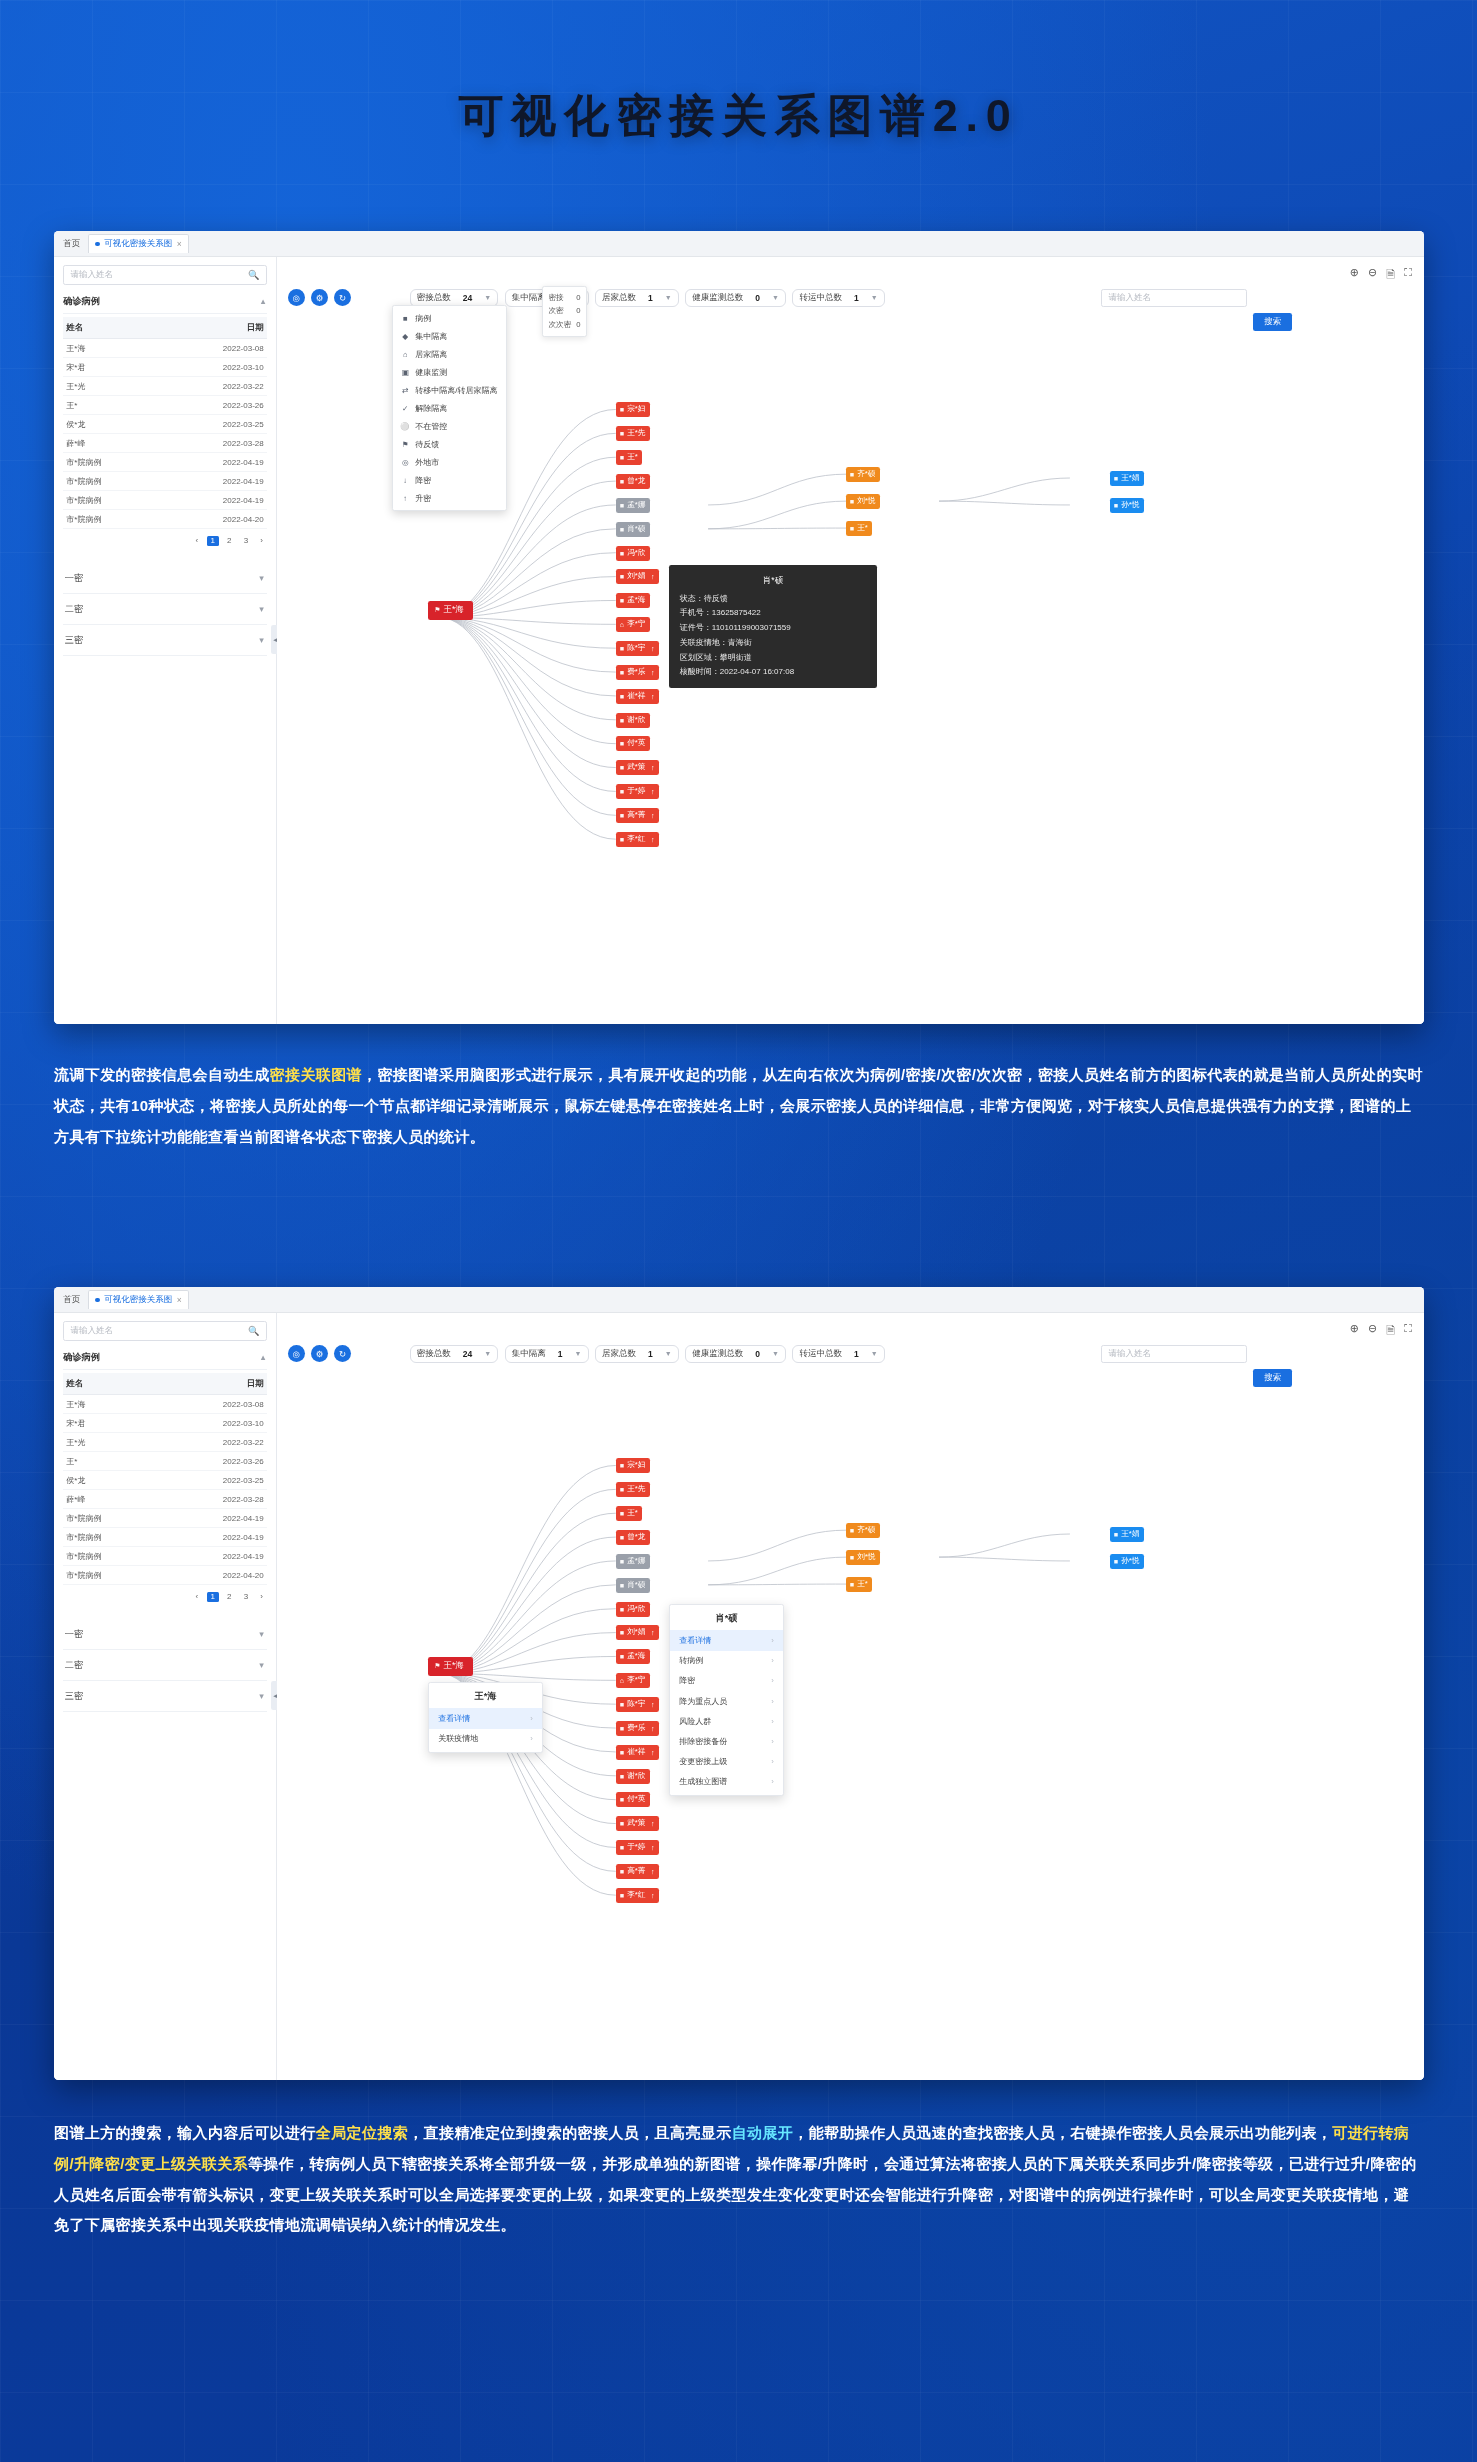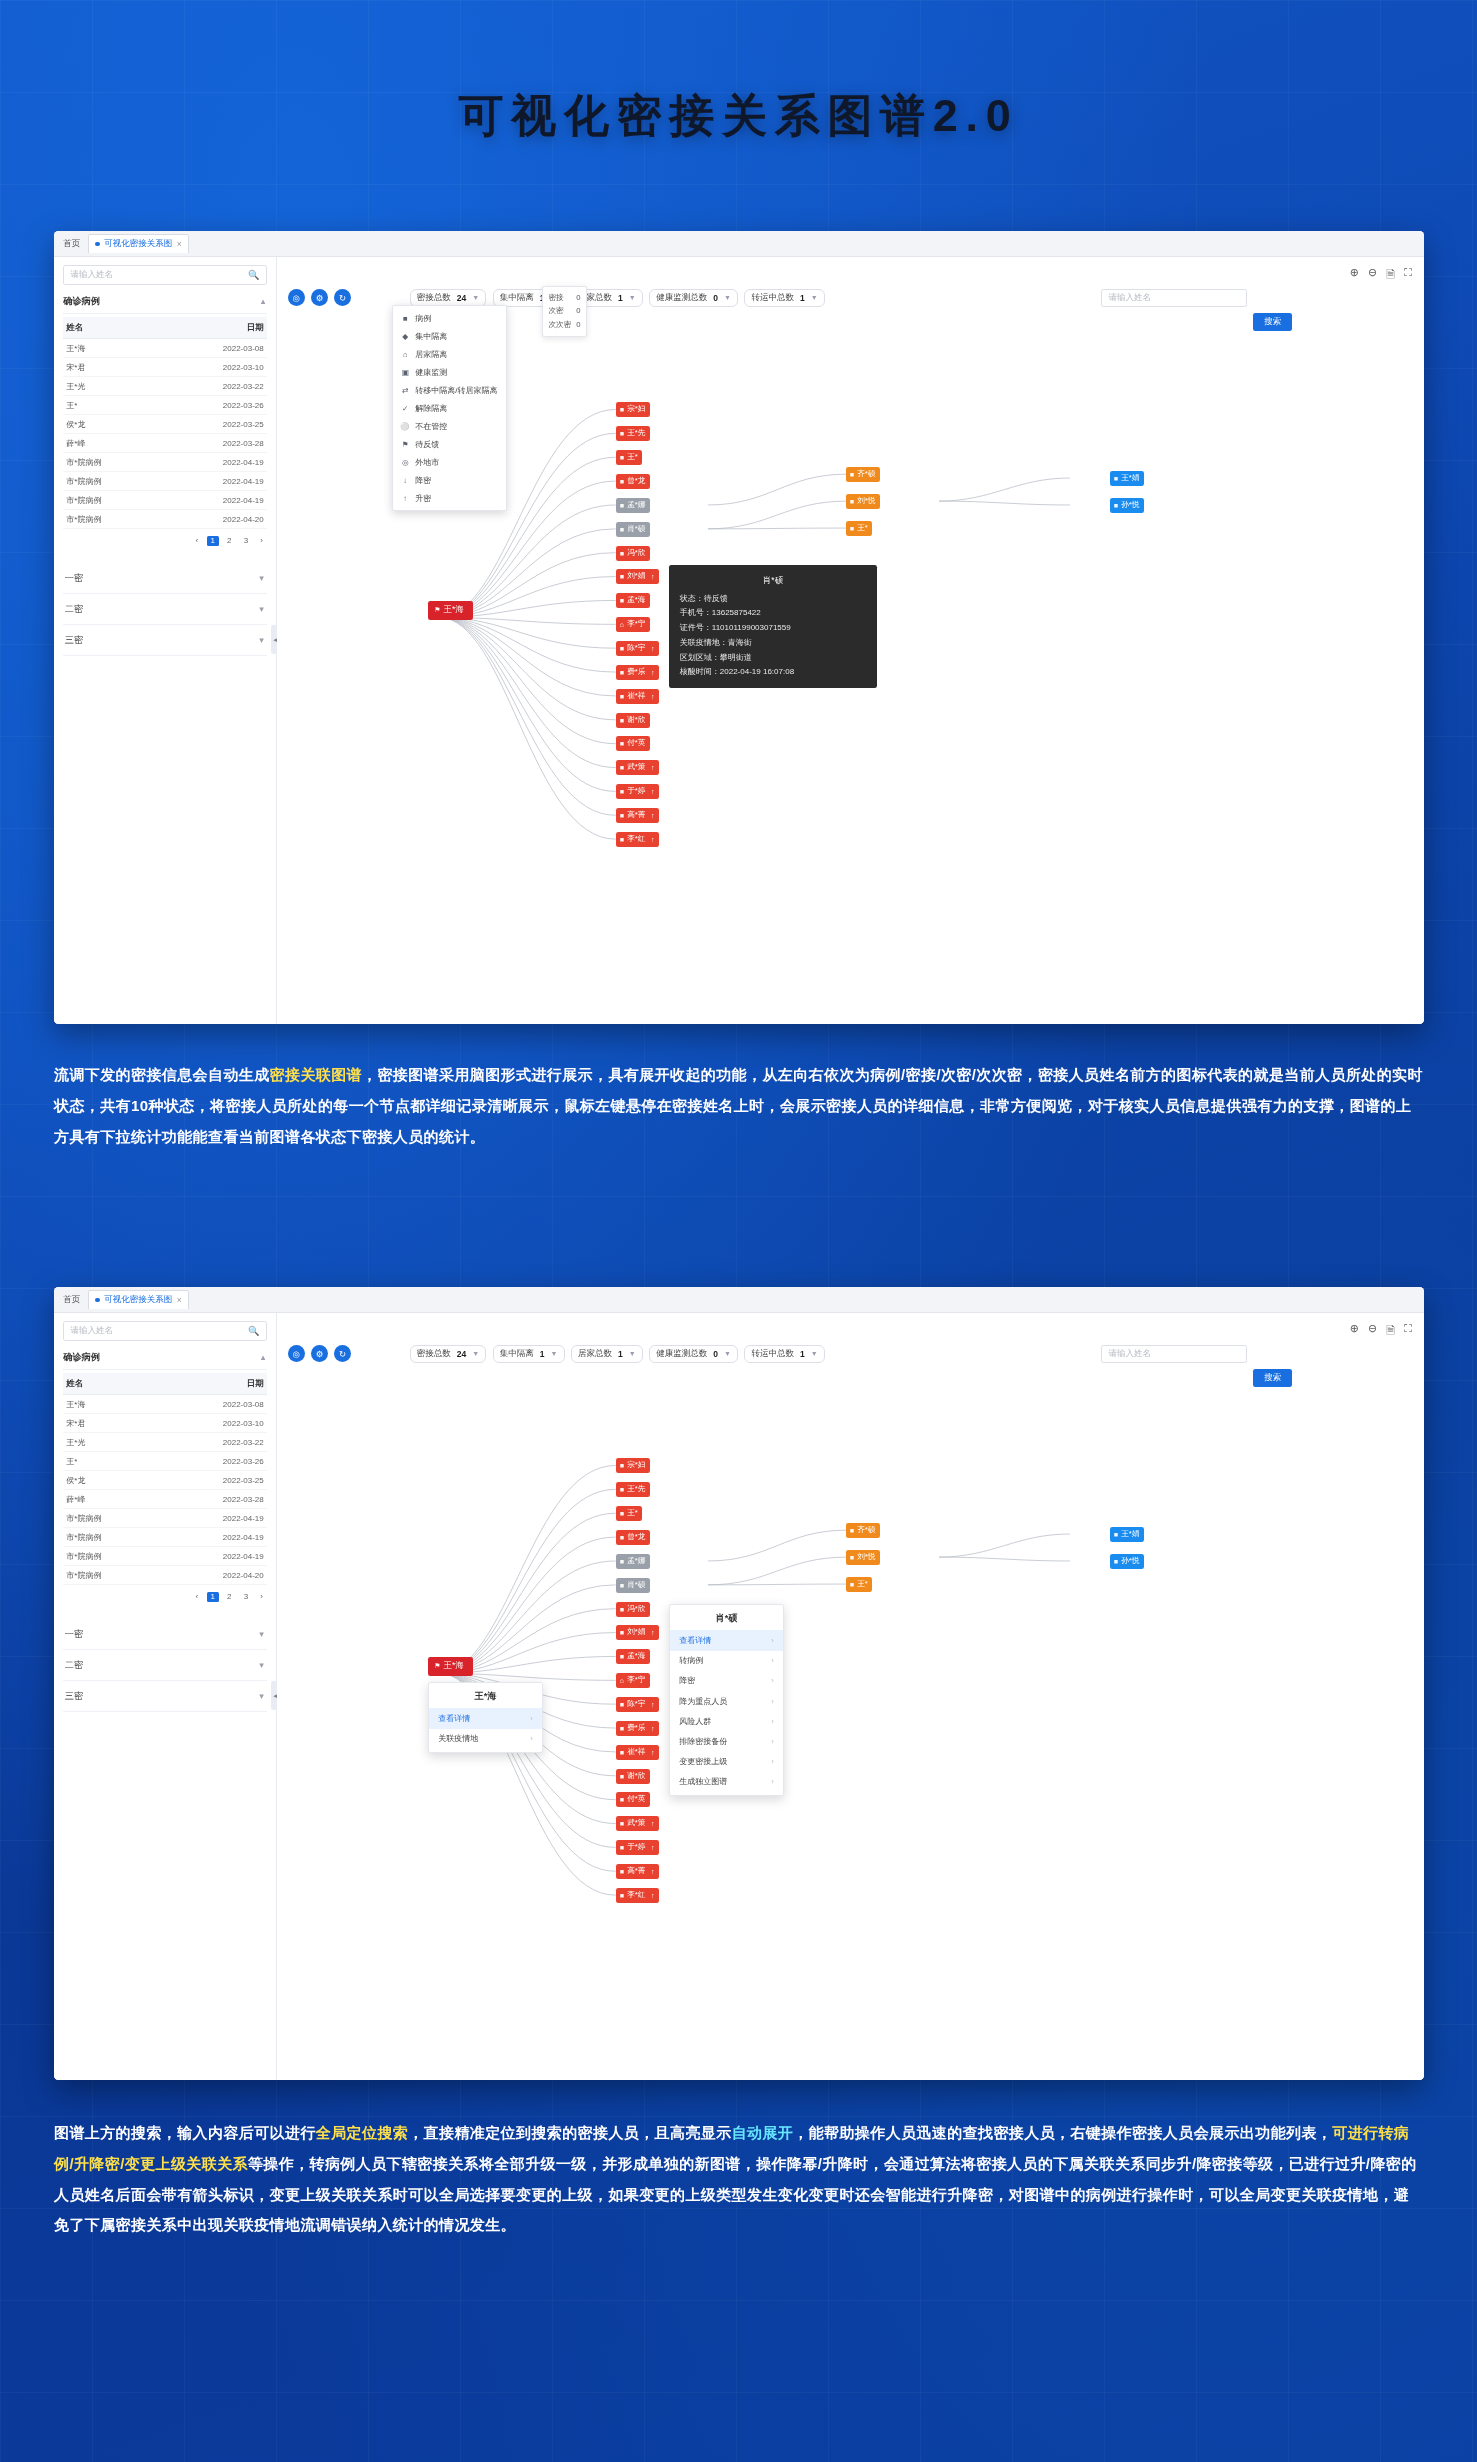--- a/index.html
+++ b/index.html
@@ -107,21 +107,21 @@
   .toolbar{
     display:flex; align-items:center; gap:6.2px;
     padding:7.7px 10.8px; position:relative; z-index:4;
   }
   .circle-btn{
     width:17px;height:17px;border-radius:50%; background:#1a6fe0; color:#fff;
     display:flex;align-items:center;justify-content:center; font-size:8.5px;
   }
   .sel{
     height:18.5px; border:0.8px solid #dcdfe6; border-radius:6px;
-    display:flex; align-items:center; gap:6px; padding:0 6.2px;
+    display:flex; align-items:center; gap:12px; padding:0 6.2px;
     font-size:8.5px; color:#444; background:#fff;
   }
   .sel .v{ color:#222;font-weight:bold; }
   .sel .cd{ color:#9aa0aa; font-size:7px; }
   .spacer{ flex:1; }
   .topsearch{
     height:18.5px; width:146px; border:0.8px solid #dcdfe6; border-radius:2.3px;
     font-size:8.5px; color:#b5b9c1; display:flex; align-items:center; padding:0 6.2px;
   }
   .btn-primary{
@@ -562,21 +562,21 @@
           <span>孙*悦</span>
         </div>
 
       <div class="tooltip" style="left:392px; top:308px;">
         <div class="tt-title">肖*硕</div>
         <div>状态：待反馈</div>
         <div>手机号：13625875422</div>
         <div>证件号：110101199003071559</div>
         <div>关联疫情地：青海街</div>
         <div>区划区域：攀明街道</div>
-        <div>核酸时间：2022-04-19 16:07:08</div>
+        <div>核酸时间：2022-04-07 16:07:08</div>
       </div>
 
     </div>
   </div>
 </div>
 
 <div class="caption" id="cap1">
   <span>流调下发的密接信息会自动生成</span><span class="hl-y">密接关联图谱</span><span>，密接图谱采用脑图形式进行展示，具有展开收起的功能，从左向右依次为病例/密接/次密/次次密，密接人员姓名前方的图标代表的就是当前人员所处的实时状态，共有10种状态，将密接人员所处的每一个节点都详细记录清晰展示，鼠标左键悬停在密接姓名上时，会展示密接人员的详细信息，非常方便阅览，对于核实人员信息提供强有力的支撑，图谱的上方具有下拉统计功能能查看当前图谱各状态下密接人员的统计。</span>
 </div>
 

